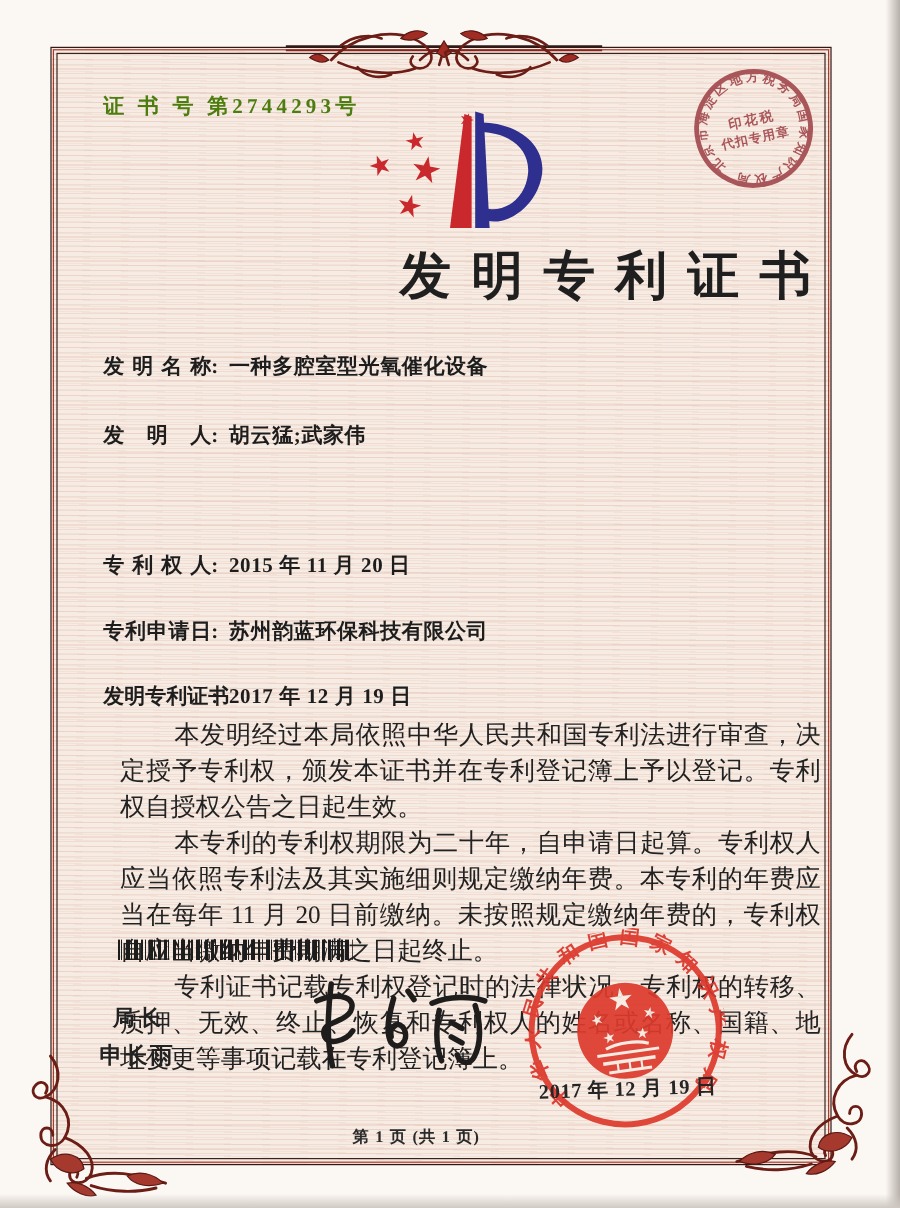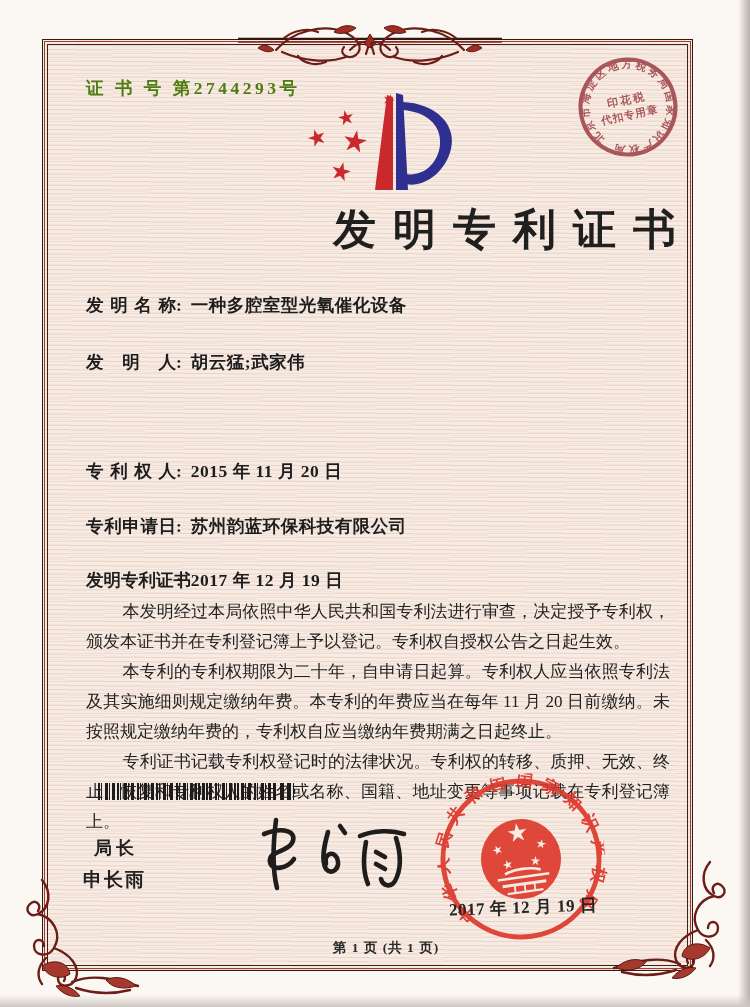--- a/index.html
+++ b/index.html
@@ -29,38 +29,38 @@
   }
   .frame::before{content:"";position:absolute;inset:1px;border:1.6px solid #a93a2c;pointer-events:none;}
   .frame::after{content:"";position:absolute;inset:4px;border:1px solid #3a221e;pointer-events:none;}
   .cert-number{left:86px;top:76px;font-size:17.5px;font-weight:700;color:#4d7c0f;letter-spacing:3.5px;}
   .title{left:42px;top:201px;width:651px;text-align:right;font-size:43px;font-weight:700;
     color:#1f1f1f;letter-spacing:17px;text-indent:17px;}
   .field-row{left:86px;width:590px;font-size:17.5px;color:#1d1d1d;white-space:nowrap;}
   .field-label{display:inline-block;width:90px;font-weight:700;text-align:justify;text-align-last:justify;}
   .field-colon{font-weight:700;margin-right:9px;}
   .field-value{font-weight:600;letter-spacing:.5px;}
-  .body-text{left:86px;top:597px;width:584px;font-size:17px;line-height:30px;color:#222;
+  .body-text{left:100px;top:597px;width:584px;font-size:21px;line-height:30px;color:#222;
     text-align:justify;}
   .body-text p{margin:0;text-indent:2.15em;}
   .barcode{left:98px;top:783px;width:196px;height:17px;
     background:repeating-linear-gradient(90deg,
       #1c1c1c 0 2px, rgba(0,0,0,0) 2px 3px,
       #1c1c1c 3px 4px, rgba(0,0,0,0) 4px 7px,
       #1c1c1c 7px 10px, rgba(0,0,0,0) 10px 11px,
       #1c1c1c 11px 12px, rgba(0,0,0,0) 12px 14px,
       #1c1c1c 14px 17px, rgba(0,0,0,0) 17px 19.5px);}
   .signer-title{left:94px;top:836px;font-size:18px;font-weight:700;color:#222;letter-spacing:4px;}
   .signer-name{left:83px;top:867px;font-size:19px;font-weight:700;color:#222;letter-spacing:2px;}
   .signature{left:256px;top:806px;}
   .seal{left:437px;top:775px;transform:rotate(-8deg);opacity:.92;}
   .seal-date{left:449px;top:896px;font-size:17px;font-weight:600;color:#252525;
     letter-spacing:.5px;transform:rotate(-2deg);white-space:nowrap;}
   .tax-stamp{left:575px;top:54px;transform:rotate(-12deg);opacity:.85;}
-  .footer{left:42px;top:939px;width:610px;text-align:center;font-size:13.5px;font-weight:700;color:#2a2a2a;letter-spacing:1px;padding-left:39px;}
+  .footer{left:42px;top:939px;width:610px;text-align:center;font-size:13.5px;font-weight:700;color:#2a2a2a;letter-spacing:1px;}
   .logo{left:289px;top:90px;}
   .ornament-top{left:238px;top:10px;}
   .flourish-bl{left:12px;top:878px;}
   .flourish-br{left:608px;top:860px;transform:scaleX(-1);}
 </style>
 </head>
 <body>
 
 <div class="paper">
 

